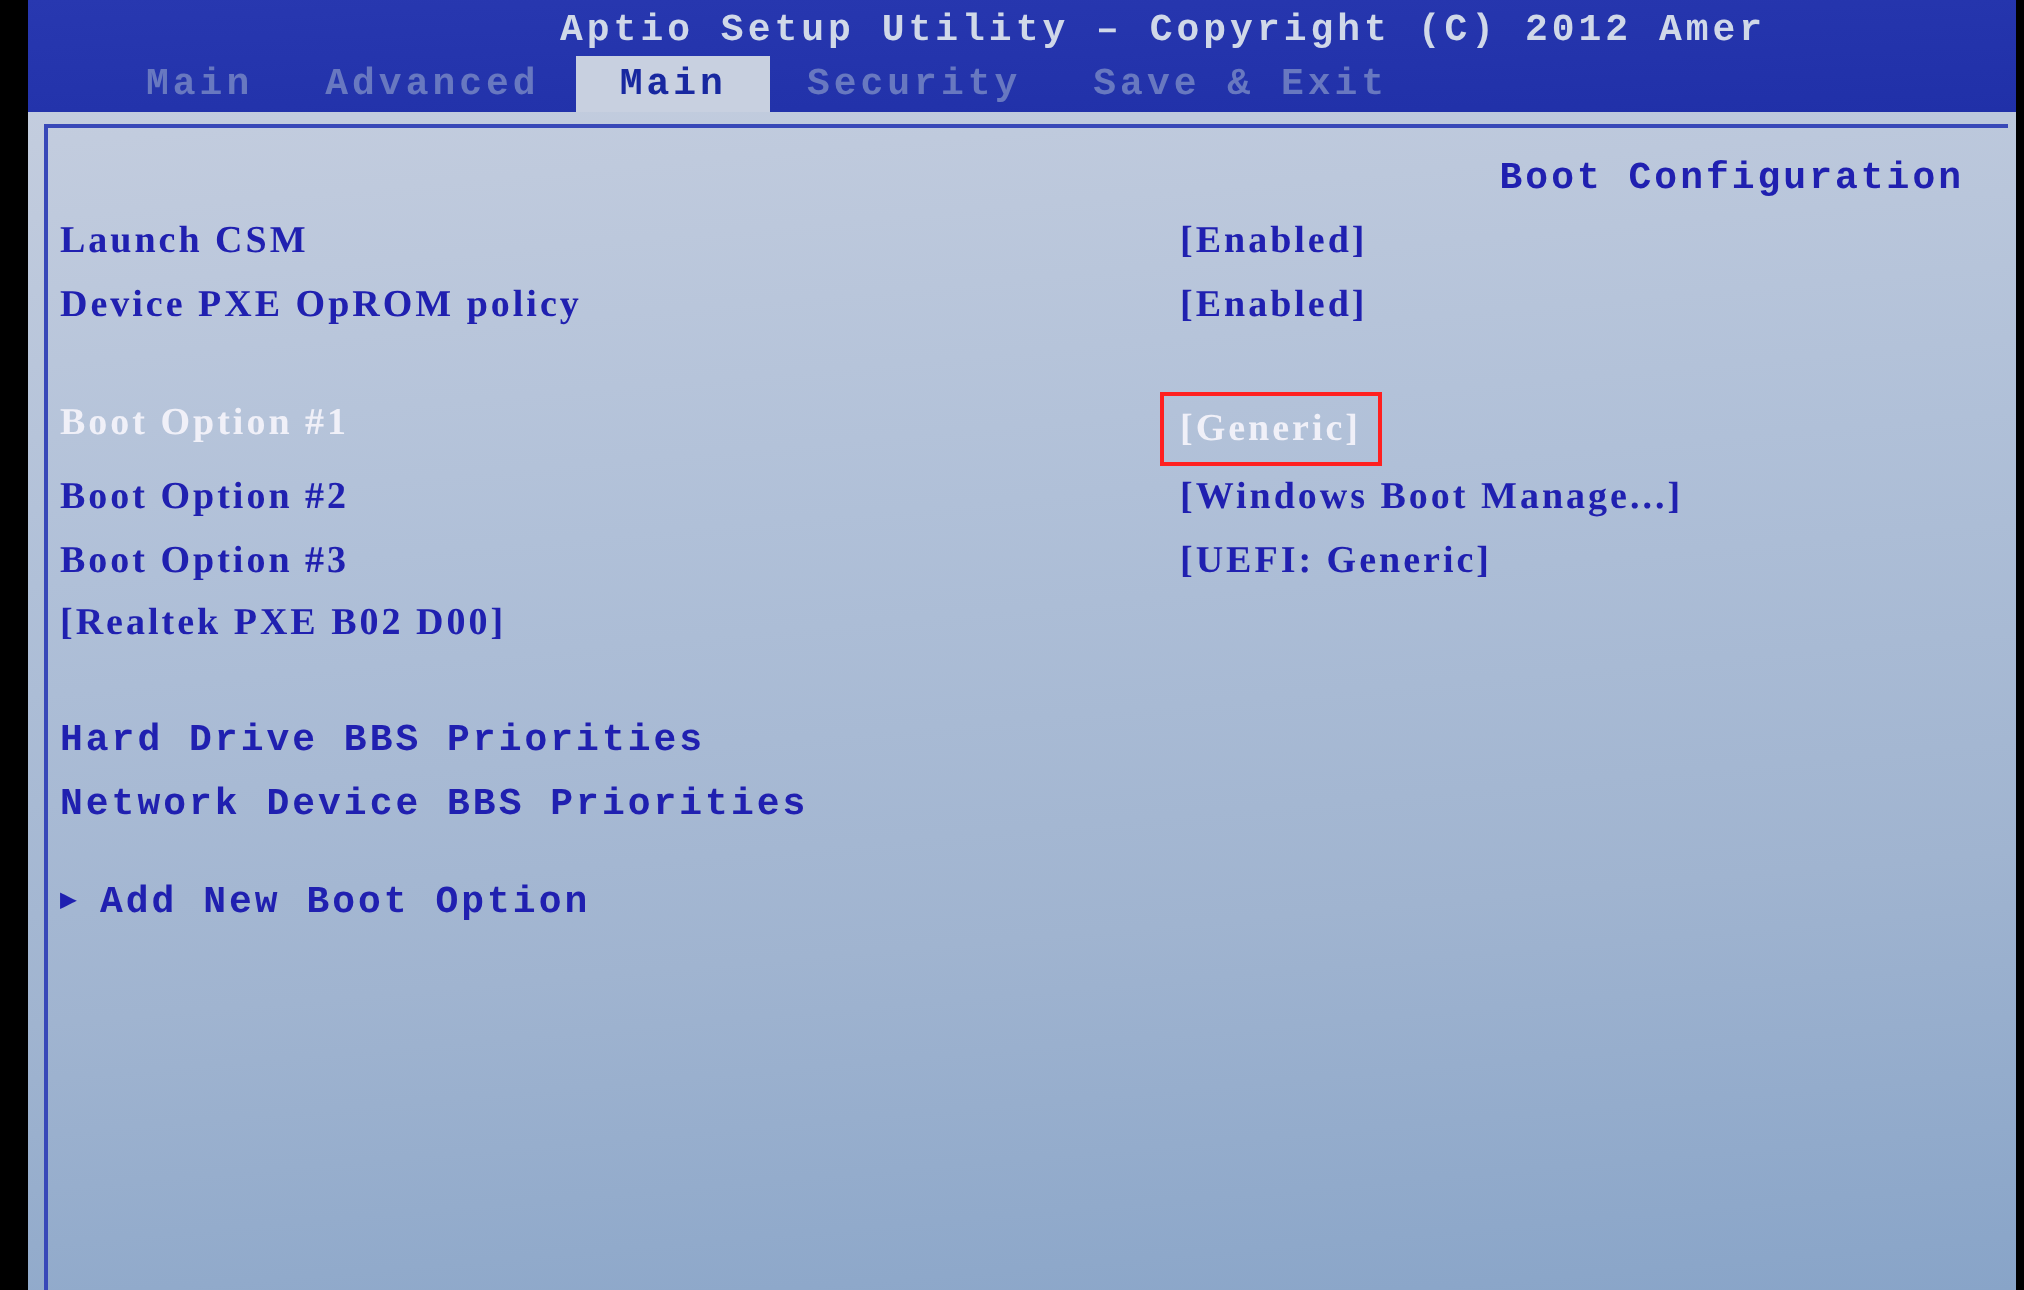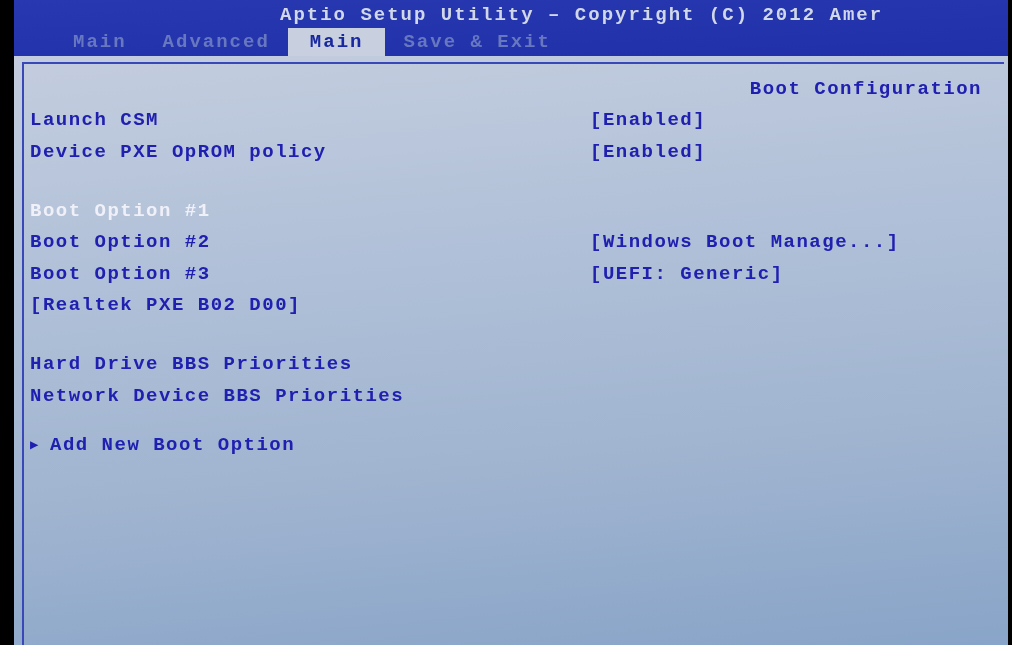--- a/index.html
+++ b/index.html
@@ -52,20 +52,21 @@
       padding: 3px 22px;
     }
     .content {
       padding: 18px 30px;
       font-size: 19px;
       letter-spacing: 1.5px;
       line-height: 1.65;
     }
     .row {
       display: flex;
+      font-family: Liberation Serif, serif;
     }
     .label-col {
       width: 560px;
       flex-shrink: 0;
     }
     .value-col {
       flex: 1;
     }
     .section-title {
       color: #2020b0;
@@ -137,20 +138,21 @@
 <div class="screen">
   <div class="edge-left"></div>
   <div class="edge-right"></div>
 
   <div class="header">
     <div class="title-bar">Aptio Setup Utility – Copyright (C) 2012 Amer</div>
     <div class="tabs">
       <div class="tab">Main</div>
       <div class="tab">Advanced</div>
       <div class="tab active">Main</div>
+      <div class="tab">Security</div>
       <div class="tab">Save &amp; Exit</div>
     </div>
   </div>
 
   <div class="content-border"></div>
 
   <div class="content">
     <div class="section-title">Boot Configuration</div>
 
     <div class="row">
@@ -161,20 +163,25 @@
     <div class="row">
       <div class="label-col item">Device PXE OpROM policy</div>
       <div class="value-col value">[Enabled]</div>
     </div>
 
     <div class="spacer"></div>
 
 
     <div class="row">
       <div class="label-col item selected">Boot Option #1</div>
+      <div class="value-col">
+        <span class="highlight-box">
+          <span class="value selected">[Generic]</span>
+        </span>
+      </div>
     </div>
 
     <div class="row">
       <div class="label-col item">Boot Option #2</div>
       <div class="value-col value">[Windows Boot Manage...]</div>
     </div>
 
     <div class="row">
       <div class="label-col item">Boot Option #3</div>
       <div class="value-col value">[UEFI: Generic]</div>

